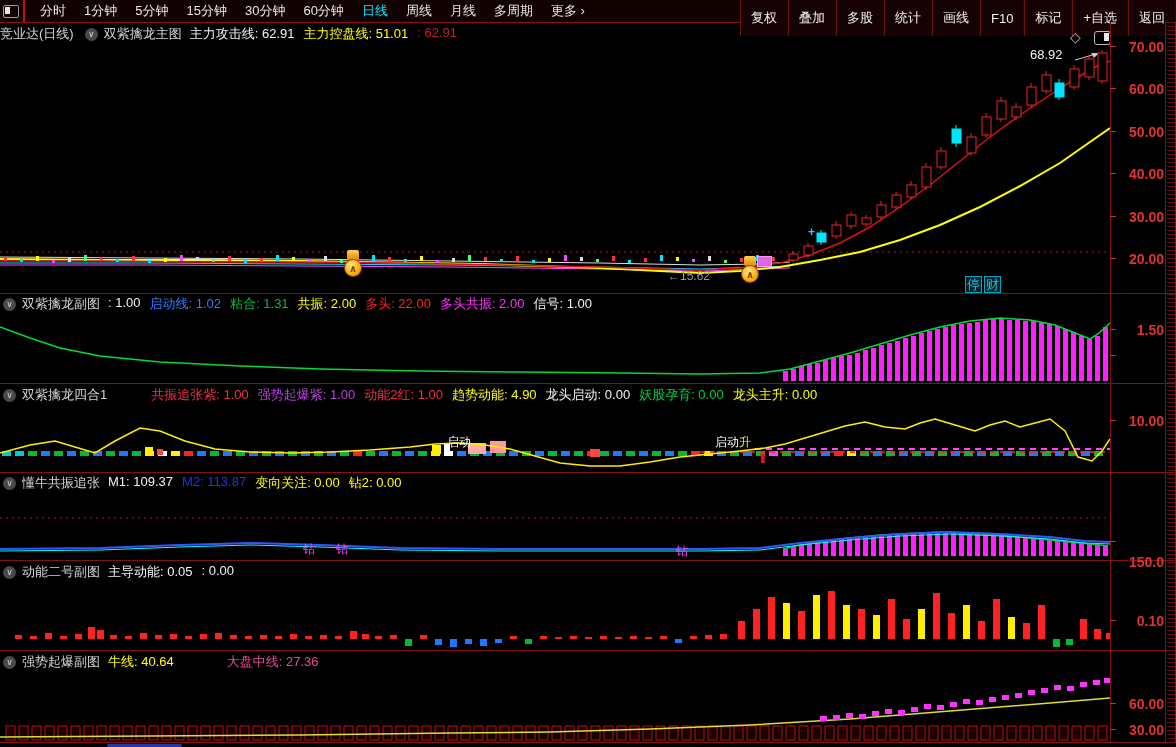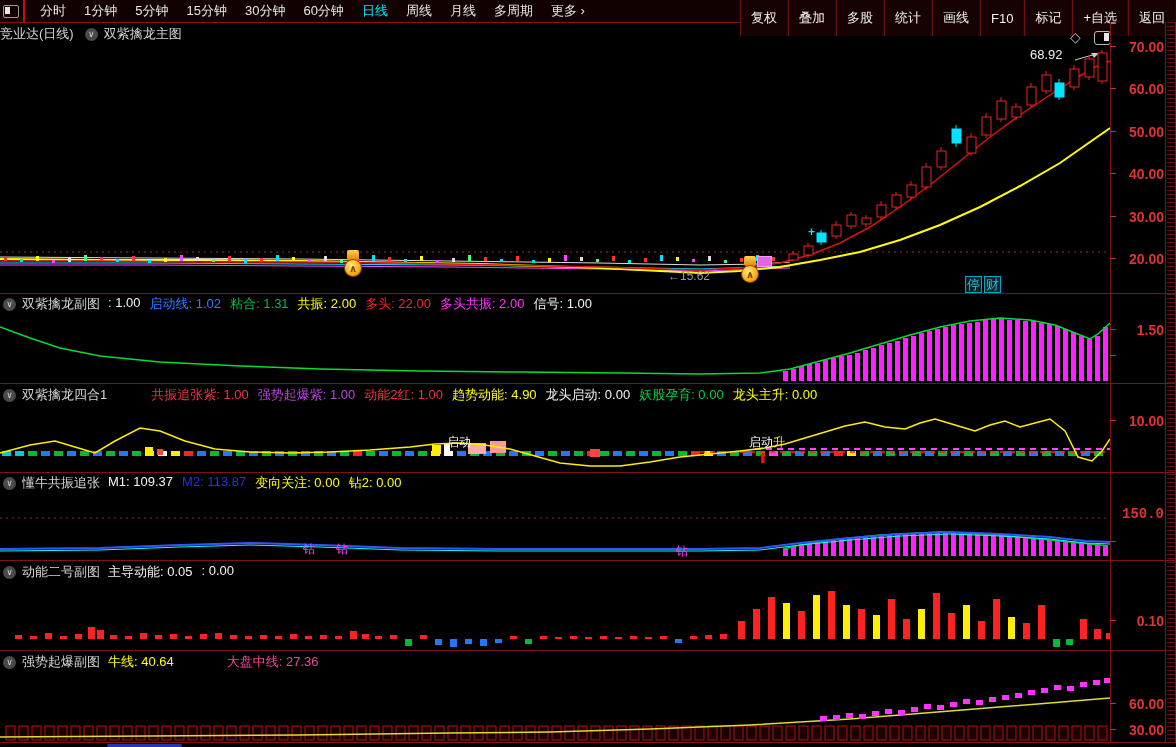--- a/index.html
+++ b/index.html
@@ -81,20 +81,25 @@
         <span class="mbtn">标记</span>
         <span class="mbtn">+自选</span>
         <span class="mbtn">返回</span>
       </div>
   </div>
 
   <div class="phead" style="top:24px;">
     <span class="pname">竞业达(日线)</span>
     <span class="chev">∨</span>
     <span class="pname">双紫擒龙主图</span>
+    <span id="fields-main" style="display:flex;">
+        <span class="fld" style="color: rgb(242, 242, 242);">主力攻击线: 62.91</span>
+        <span class="fld" style="color: rgb(255, 255, 0);">主力控盘线: 51.01</span>
+        <span class="fld" style="color: rgb(195, 34, 34);">: 62.91</span>
+      </span>
   </div>
   <svg id="svg-main" class="csvg" style="top:46px;" width="1110" height="247" viewBox="0 0 1110 247">
     <polyline fill="none" stroke="#aa2222" stroke-width="1" stroke-dasharray="2,4" points="0,206 1110,206"></polyline>
     <polyline fill="none" stroke="#dddddd" stroke-width="1" points="0,211 150,212 300,213 450,215 600,217 700,219 760,218 790,216"></polyline>
     <polyline fill="none" stroke="#00e5ff" stroke-width="1" points="0,217 150,217 300,218 450,219 600,221 700,223 790,220"></polyline>
     <polyline fill="none" stroke="#ff44ff" stroke-width="1" points="0,219 150,219 300,220 450,221 600,223 700,225 790,222"></polyline>
     <polyline fill="none" stroke="#ffff00" stroke-width="2" points="0,213 100,214 200,214 300,215 360,216 420,217 480,218 540,220 600,222 660,225 700,227 740,225 780,221 820,214 860,206 900,194 940,179 980,161 1020,140 1060,117 1090,96 1110,82"></polyline>
     <polyline fill="none" stroke="#dd1111" stroke-width="1.5" points="0,215 100,215 200,216 300,216 400,217 500,219 600,221 660,223 700,224 740,222 780,217 810,209 840,197 870,181 900,161 930,139 960,115 990,91 1020,69 1050,49 1075,33 1095,21 1110,15"></polyline>
     <polyline fill="none" stroke="#cccccc" stroke-width="1" points="1075,14 1096,8"></polyline>
     <polygon fill="#cccccc" points="1099,7 1091,7 1094,12"></polygon>
@@ -386,21 +391,21 @@
         <rect x="490" y="36" width="16" height="12" fill="#ff9999"></rect>
         <rect x="590" y="44" width="10" height="8" fill="#ff4444"></rect>
         <rect x="145" y="42" width="8" height="8" fill="#ffee00"></rect>
         <rect x="157" y="44" width="6" height="6" fill="#ff4444"></rect>
       </g>
     <polyline fill="none" stroke="#ff44ff" stroke-width="2" stroke-dasharray="6,5" points="755,44 1110,44"></polyline>
     <polyline fill="none" stroke="#ff2222" stroke-width="1.5" stroke-dasharray="5,5" points="700,47 1110,47"></polyline>
     <polyline fill="none" stroke="#ffee00" stroke-width="1.5" points="0,48 30,40 55,36 75,42 95,48 115,36 140,23 160,26 185,36 215,44 250,47 290,48 330,47 370,45 410,42 435,39 460,38 485,40 510,44 535,51 560,58 590,61 620,61 650,57 680,52 710,49 740,46 765,43 785,39 805,33 825,27 845,21 865,17 885,22 905,24 920,18 935,14 955,20 975,26 990,20 1005,16 1020,22 1035,18 1050,14 1065,26 1078,52 1092,56 1102,46 1110,34"></polyline>
   </svg>
   <div class="annot" style="left:447px;top:434px;color:#ffffff;">启动</div>
-  <div class="annot" style="left:749px;top:434px;color:#ffffff;">
+  <div class="annot" style="left:715px;top:434px;color:#ffffff;">
     <span>启动</span><span style="color:#ffee00;">升</span>
   </div>
   <div class="uparrow" style="left:757px;top:452px;">⬆</div>
 
   <div class="hsep" style="top:472px;"></div>
 
   <div class="phead" style="top:473px;">
     <span class="chev">∨</span>
     <span class="pname">懂牛共振追张</span>
     <span id="fields-p4" style="display:flex;">
@@ -697,21 +702,21 @@
       <div class="axlab" style="left: 1112px; top: 209px;">30.00</div>
       <div class="axtick" style="left: 1110px; top: 216px;"></div>
       <div class="axlab" style="left: 1112px; top: 251px;">20.00</div>
       <div class="axtick" style="left: 1110px; top: 258px;"></div>
       <div class="axlab" style="left: 1112px; top: 322px;">1.50</div>
       <div class="axtick" style="left: 1110px; top: 329px;"></div>
       <div class="axlab" style="left: 1156px; top: 348px;">1.25</div>
       <div class="axtick" style="left: 1110px; top: 355px;"></div>
       <div class="axlab" style="left: 1112px; top: 413px;">10.00</div>
       <div class="axtick" style="left: 1110px; top: 420px;"></div>
-      <div class="axlab" style="left: 1112px; top: 506px; font-family: Liberation Mono, monospace;">150.0</div>
+      <div class="axlab" style="left: 1112px; top: 554px;">150.0</div>
       <div class="axtick" style="left: 1110px; top: 541px;"></div>
       <div class="axlab" style="left: 1112px; top: 613px;">0.10</div>
       <div class="axtick" style="left: 1110px; top: 620px;"></div>
       <div class="axlab" style="left: 1112px; top: 696px;">60.00</div>
       <div class="axtick" style="left: 1110px; top: 703px;"></div>
       <div class="axlab" style="left: 1112px; top: 722px;">30.00</div>
       <div class="axtick" style="left: 1110px; top: 729px;"></div>
     </div>
 
 </div>

